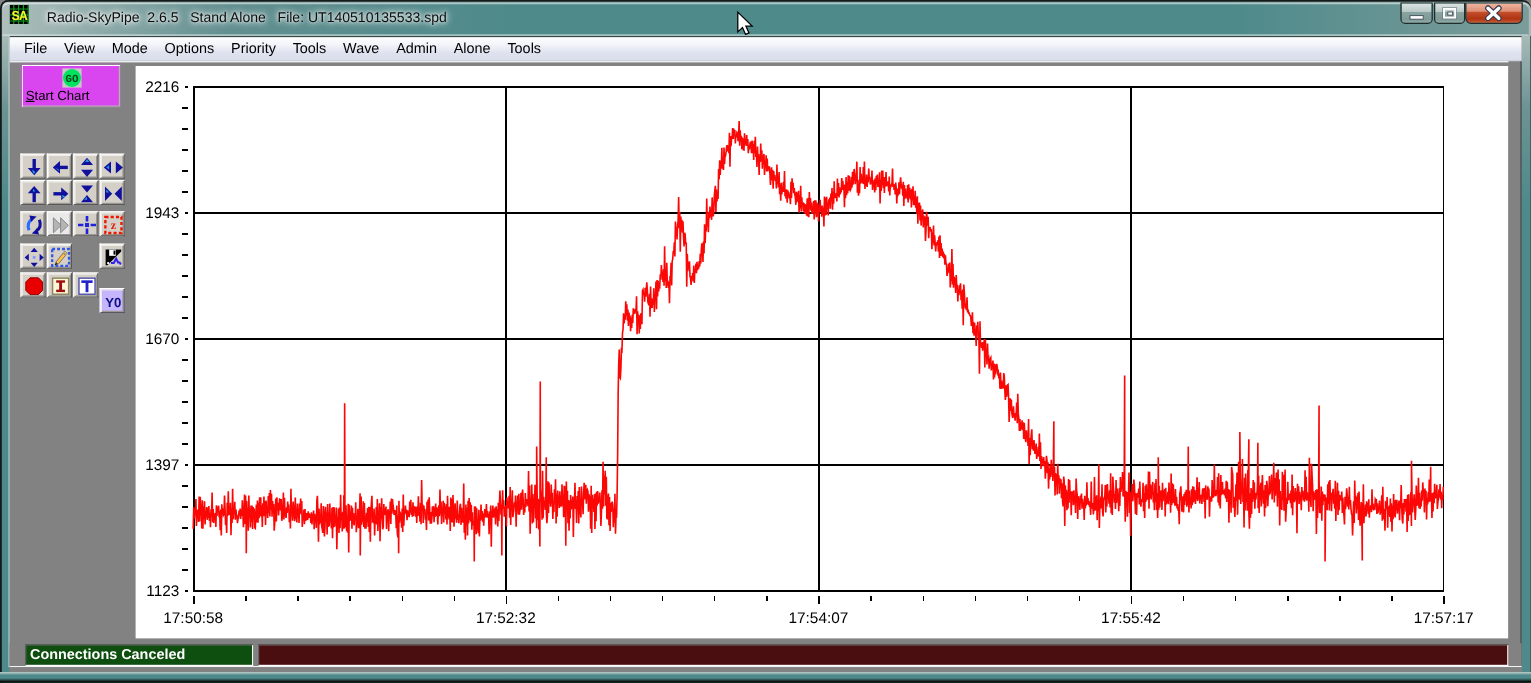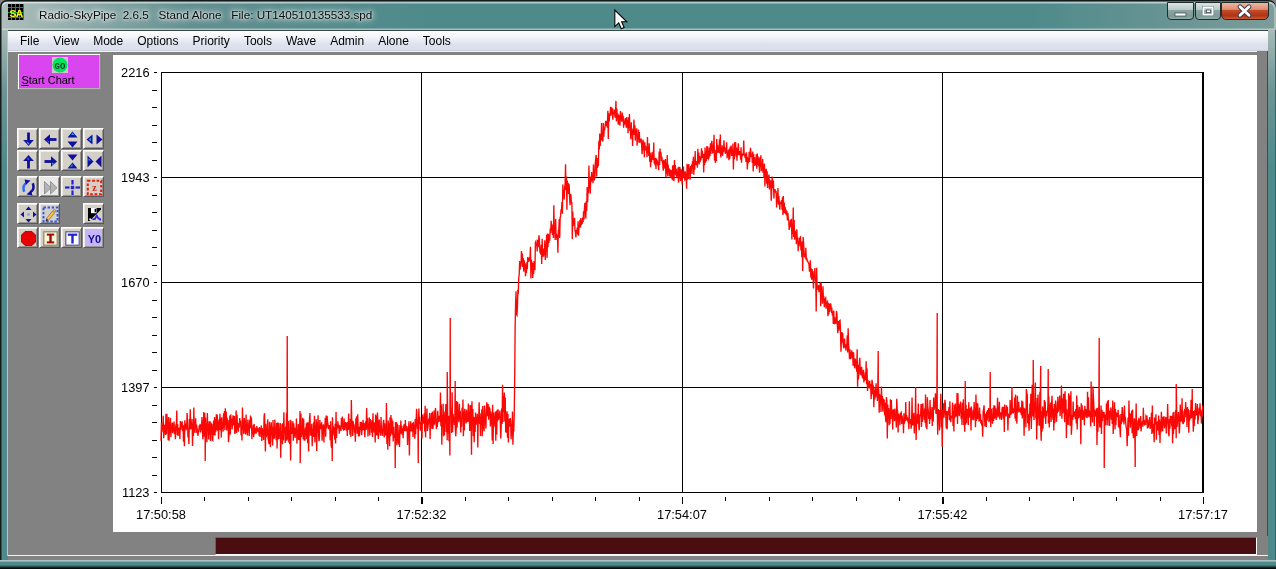--- a/index.html
+++ b/index.html
@@ -215,28 +215,29 @@
   </div>
 <div class="tb" style="left:61px;top:227px;">
     <svg width="19" height="19" viewBox="0 0 19 19">
       <rect x="2.8" y="2.8" width="13.4" height="13.4" fill="#ffffff" stroke="#5555a8" stroke-width="1.2"></rect>
       <g fill="#2222cc">
         <rect x="4.8" y="4.6" width="9.4" height="2.2"></rect>
         <rect x="8.3" y="5.5" width="2.4" height="9"></rect>
       </g>
     </svg>
   </div>
-<div class="tb" style="left:83px;top:227px;background:#c4b5fd;">
+<div class="tb" style="left:83px;top:240px;background:#c4b5fd;">
     <svg width="19" height="19" viewBox="0 0 19 19">
       <text x="9.5" y="13.5" text-anchor="middle" font-family="Liberation Sans,sans-serif" font-size="11" font-weight="bold" fill="#101080">Y0</text>
     </svg>
   </div>
 <div style="position:absolute;left:6.5px;top:30px;width:1.5px;height:526px;background:#b6c9c6"></div>
 <div style="position:absolute;left:1274.8px;top:30px;width:1.2px;height:530px;background:#3c6663"></div>
 <div id="statusbar">
+    <div class="sunk" id="st1">Connections Canceled</div>
     <div class="sunk" id="st2"></div>
   </div>
 <div id="botwhite"></div>
 <div id="botgray"></div>
 <div id="botframe"></div>
 <svg id="overlay" width="1276" height="569" viewBox="0 0 1276 569">
 <g shape-rendering="crispEdges">
 <rect x="161.5" y="72.5" width="1041.5" height="420" fill="none" stroke="#000" stroke-width="1.3"></rect>
 <line x1="421.5" y1="72.5" x2="421.5" y2="492.5" stroke="#000" stroke-width="1.2"></line>
 <line x1="682.5" y1="72.5" x2="682.5" y2="492.5" stroke="#000" stroke-width="1.2"></line>

